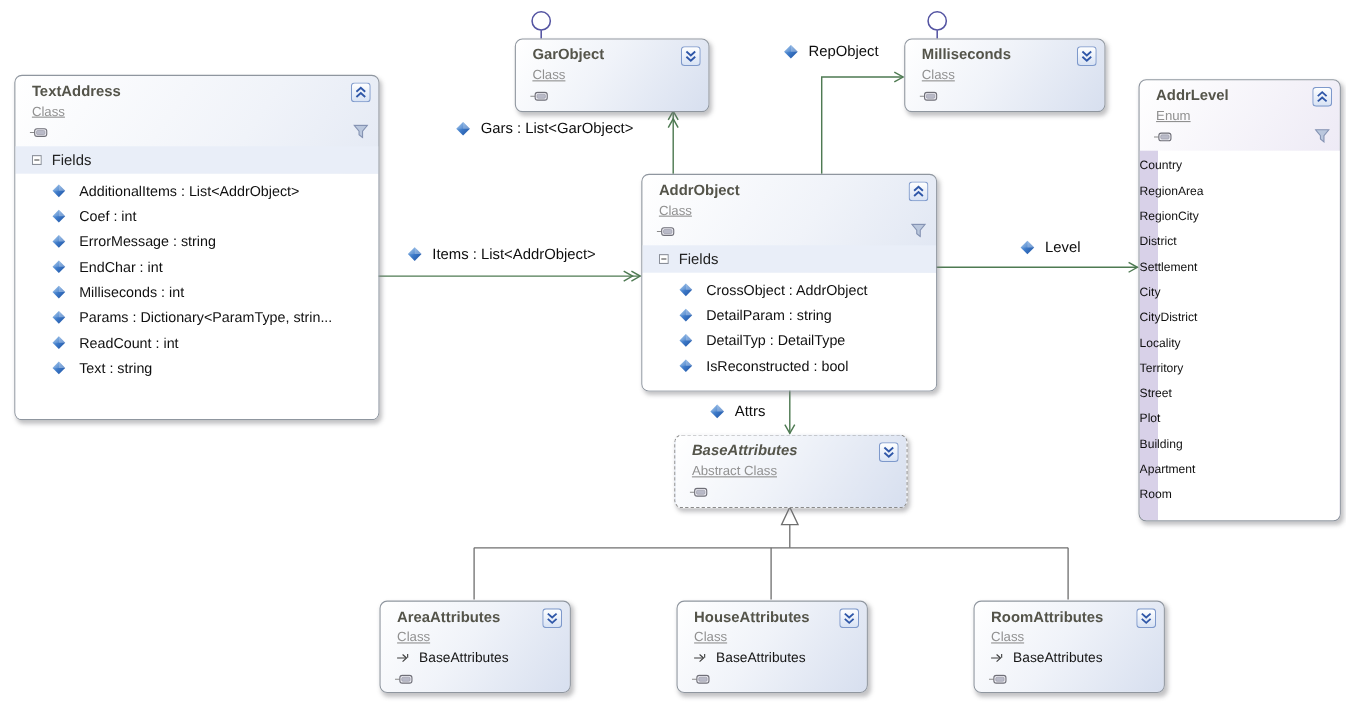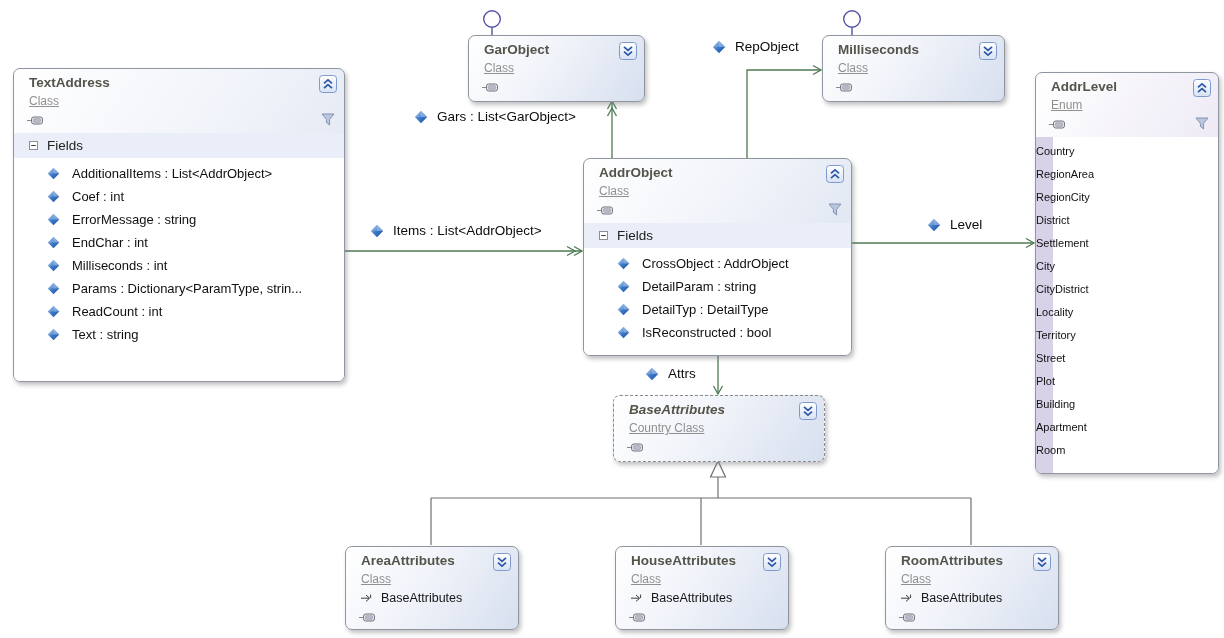--- a/index.html
+++ b/index.html
@@ -319,21 +319,21 @@
       <div class="erow">Plot</div>
       <div class="erow">Building</div>
       <div class="erow">Apartment</div>
       <div class="erow">Room</div>
     </div>
   </div>
 
   <div class="box abstract" style="left:613px;top:395px;width:210px;height:65px">
     <div class="hdr">
       <div class="title">BaseAttributes</div>
-      <div class="kind">Country Class</div>
+      <div class="kind">Abstract Class</div>
       <svg class="lozenge" style="top:47px">
           <use href="#sym-lozenge"></use>
         </svg>
       <div class="btn">
           <svg>
             <use href="#sym-chevdown"></use>
           </svg>
         </div>
     </div>
   </div>

